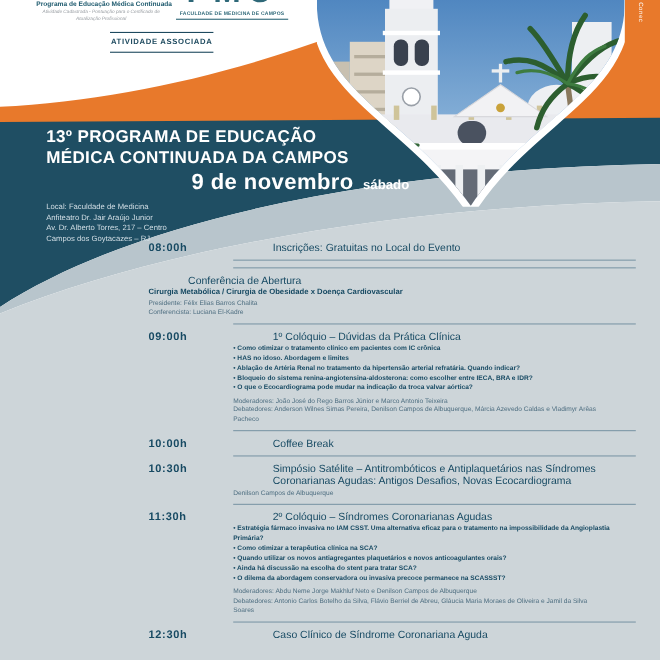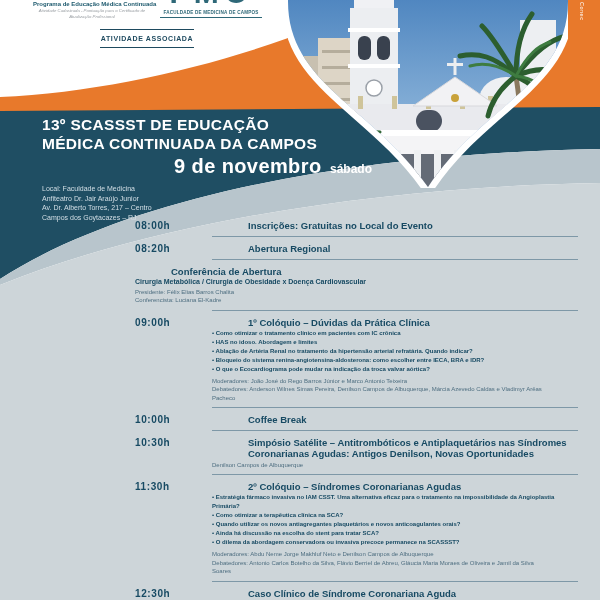--- a/index.html
+++ b/index.html
@@ -30,21 +30,21 @@
   .tb-date-row{margin-top:2px;white-space:nowrap;text-align:right;}
   .tb-date{font-size:20px;font-weight:bold;letter-spacing:.4px;}
   .tb-day{font-size:12px;font-weight:bold;margin-left:4px;}
   .tb-loc{margin-top:6px;font-size:7px;line-height:9.5px;color:#d3dfe6;}
 
   
   .schedule{position:absolute;left:135px;top:220px;width:443px;color:#174a63;}
   .entry{display:flex;}
   .time{width:77px;flex-shrink:0;font-size:10px;font-weight:bold;letter-spacing:.6px;line-height:11px;}
   .content{flex:1;min-width:0;}
-  .etitle{font-size:9.5px;font-weight:bold;line-height:11px;padding-left:36px;}
+  .etitle{font-size:9.5px;font-weight:normal;line-height:11px;padding-left:36px;}
   .esub{font-size:7px;font-weight:bold;line-height:9px;}
   .bullets{margin-top:1px;}
   .bullet{font-size:6px;font-weight:bold;line-height:9px;}
   .bullet::before{content:"• ";}
   .people{margin-top:3px;max-width:330px;}
   .person{font-size:6px;line-height:8.5px;color:#4e6e80;}
   .people-tight{margin-top:1.5px;}
   .sep{border-top:1px solid #7e98a7;height:0;margin:5px 0 6px 77px;}
 </style>
 </head>
@@ -161,21 +161,21 @@
 
   <div class="assoc">
     <div class="rule"></div>
     <div class="assoc-label">ATIVIDADE ASSOCIADA</div>
     <div class="rule"></div>
   </div>
 
   <div class="side-vert">Conec</div>
 
   <div class="title-block">
-    <div class="tb-line">13º SCASSST DE EDUCAÇÃO</div>
+    <div class="tb-line">13º PROGRAMA DE EDUCAÇÃO</div>
     <div class="tb-line">MÉDICA CONTINUADA DA CAMPOS</div>
     <div class="tb-date-row">
       <span class="tb-date">9 de novembro</span>
       <span class="tb-day">sábado</span>
     </div>
     <div class="tb-loc">
       <div>Local: Faculdade de Medicina</div>
       <div>Anfiteatro Dr. Jair Araújo Junior</div>
       <div>Av. Dr. Alberto Torres, 217 – Centro</div>
       <div>Campos dos Goytacazes – RJ</div>
@@ -185,26 +185,20 @@
   <div class="schedule">
 
     <div class="entry">
       <div class="time">08:00h</div>
       <div class="content">
         <div class="etitle">Inscrições: Gratuitas no Local do Evento</div>
       </div>
     </div>
     <div class="sep"></div>
 
-    <div class="entry">
-      <div class="time">08:20h</div>
-      <div class="content">
-        <div class="etitle">Abertura Regional</div>
-      </div>
-    </div>
     <div class="sep"></div>
 
     <div class="entry">
       <div class="content">
         <div class="etitle">Conferência de Abertura</div>
         <div class="esub">Cirurgia Metabólica / Cirurgia de Obesidade x Doença Cardiovascular</div>
         <div class="people people-tight">
           <div class="person">Presidente: Félix Elias Barros Chalita</div>
           <div class="person">Conferencista: Luciana El-Kadre</div>
         </div>
@@ -235,21 +229,21 @@
       <div class="time">10:00h</div>
       <div class="content">
         <div class="etitle">Coffee Break</div>
       </div>
     </div>
     <div class="sep"></div>
 
     <div class="entry">
       <div class="time">10:30h</div>
       <div class="content">
-        <div class="etitle">Simpósio Satélite – Antitrombóticos e Antiplaquetários nas Síndromes Coronarianas Agudas: Antigos Denilson, Novas Oportunidades</div>
+        <div class="etitle">Simpósio Satélite – Antitrombóticos e Antiplaquetários nas Síndromes Coronarianas Agudas: Antigos Desafios, Novas Ecocardiograma</div>
         <div class="people people-tight">
           <div class="person">Denilson Campos de Albuquerque</div>
         </div>
       </div>
     </div>
     <div class="sep"></div>
 
     <div class="entry">
       <div class="time">11:30h</div>
       <div class="content">

